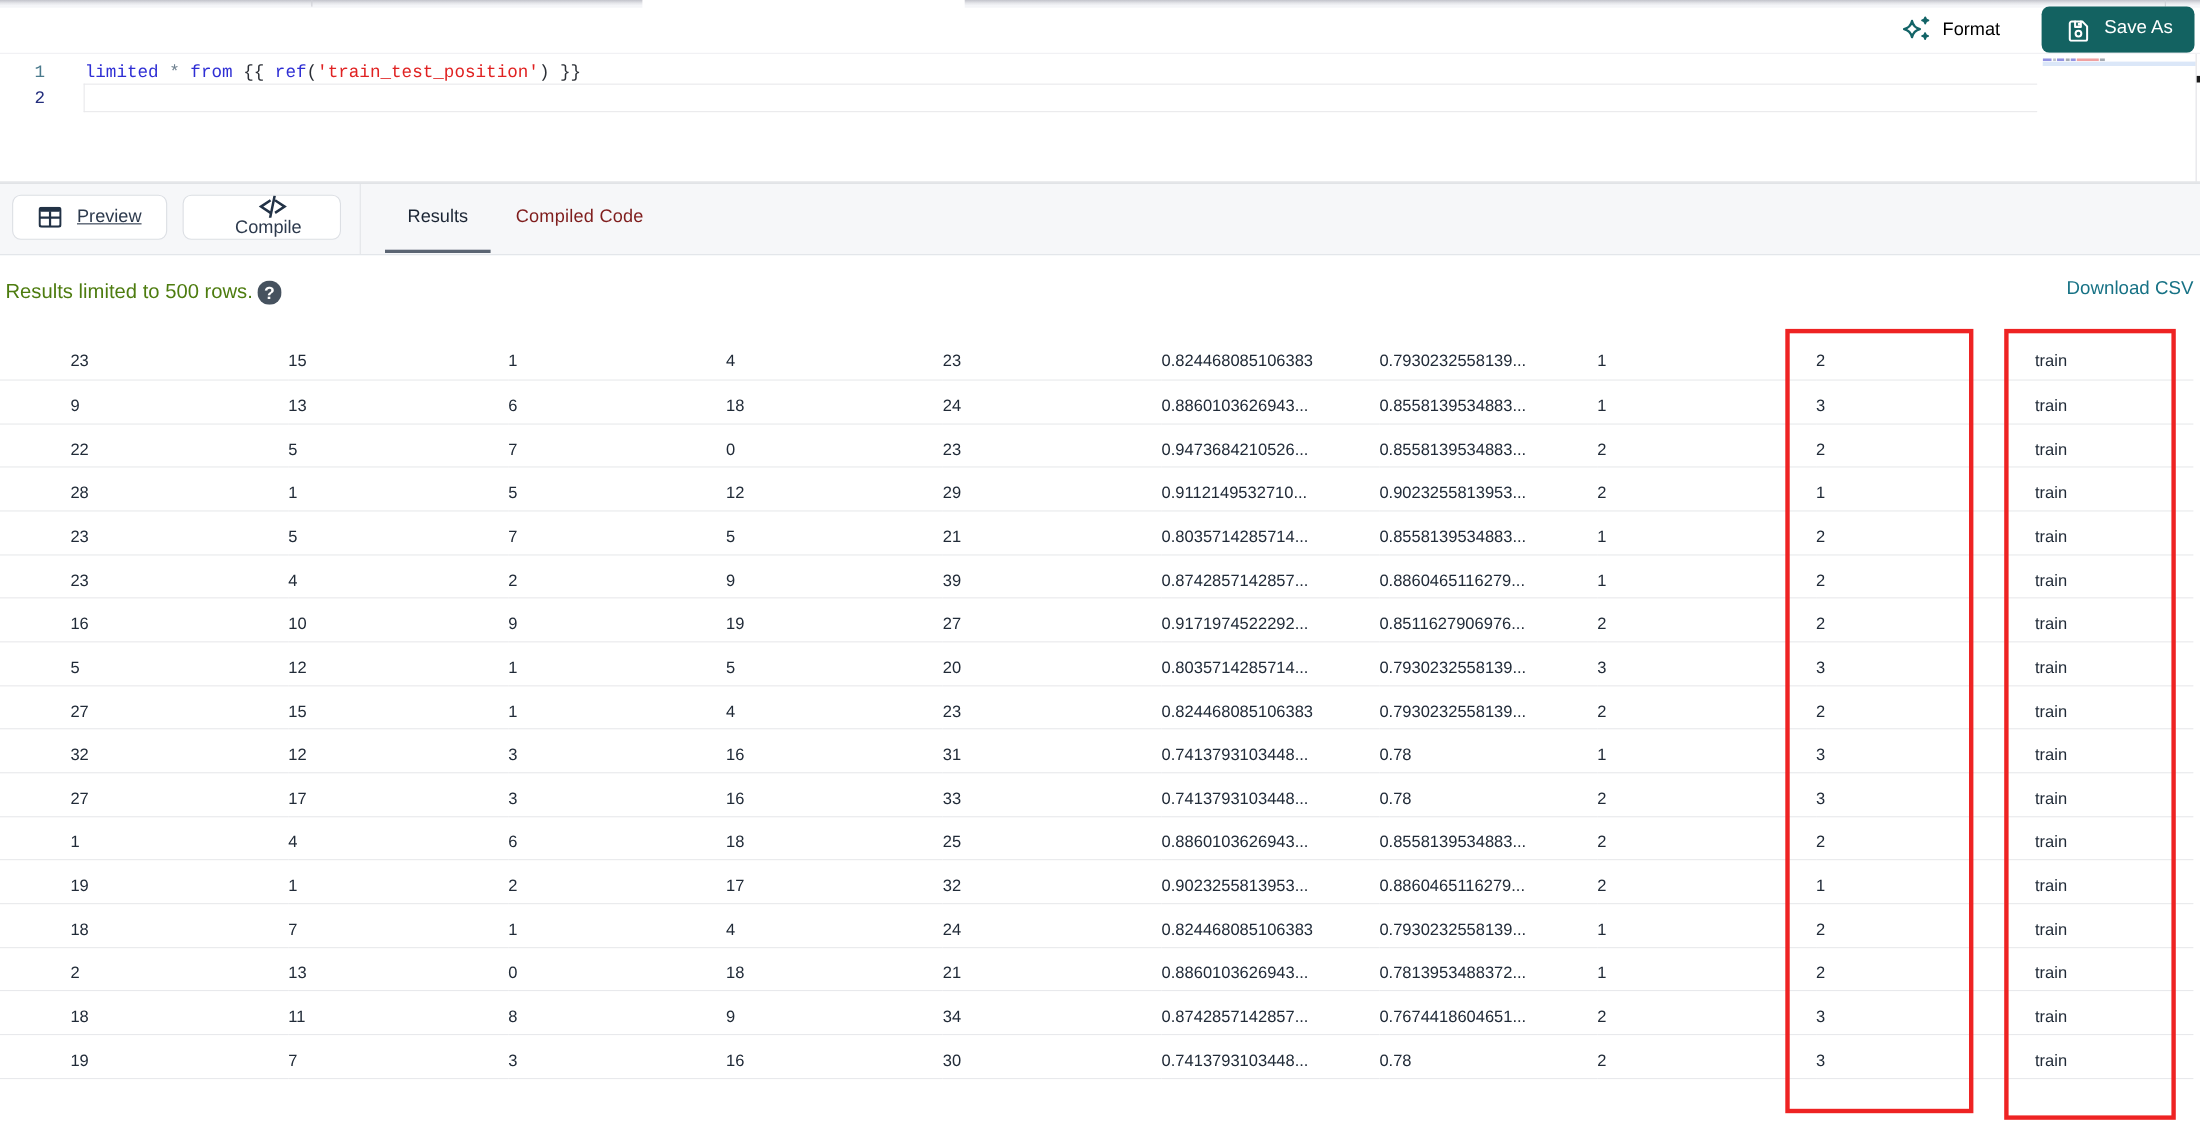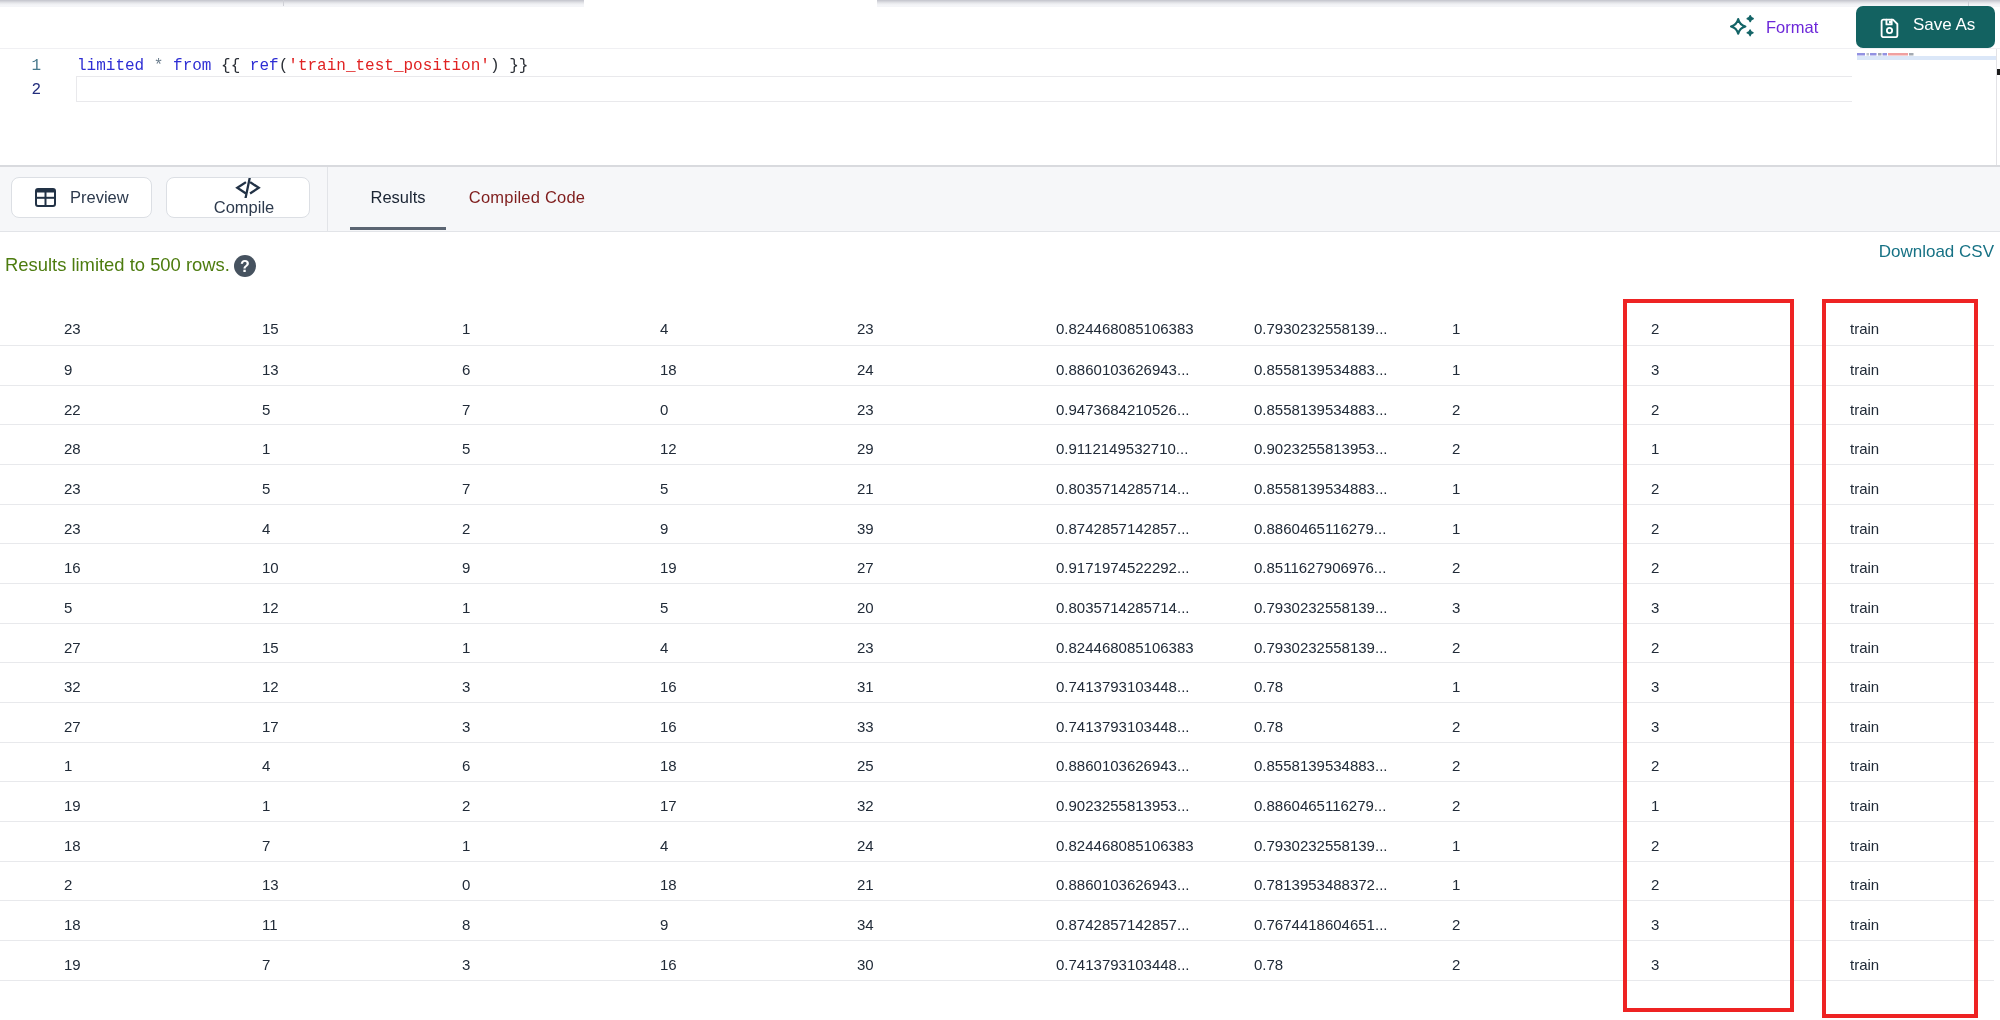--- a/index.html
+++ b/index.html
@@ -7,21 +7,21 @@
   #page { position:relative; width:2000px; height:1020px; overflow:hidden; background:#fff; }
   .abs { position:absolute; }
 
   
   #tabstrip { left:0; top:0; width:2000px; height:7px;
     background:linear-gradient(to bottom,#c2c3cb 0px,#e6e7eb 3px,#f4f5f8 5px); }
   #tabactive { left:584px; top:0; width:293px; height:8px; background:#fff; }
   .tabsep { top:0; width:1px; height:6px; background:#cfd0d6; }
 
   
-  #format { left:1727px; top:8px; width:100px; height:40px; color:#6d28d9; font-size:16.5px;text-decoration:underline; }
+  #format { left:1727px; top:8px; width:100px; height:40px; color:#000000; font-size:16.5px;text-decoration:underline; }
   #saveas { left:1856px; top:6px; width:139px; height:42px; background:#136261; border-radius:7px; color:#fff; }
 
   
   #edtopline { left:0; top:48px; width:2000px; height:1px; background:#f0f0f3; }
   .gut { width:30px; text-align:right; font-family:"Liberation Mono", monospace; font-size:16px; }
   #ln1 { left:11px; top:54.5px; height:23px; line-height:23px; color:#49798c; }
   #ln2 { left:11px; top:78.5px; height:23px; line-height:23px; color:#232e7d; }
   #codeline { left:77px; top:54.5px; height:23px; line-height:23px; font-family:"Liberation Mono", monospace; font-size:16px; color:#2b2f36; white-space:pre; }
   .kw { color:#2e2ed4; } .op { color:#6d7f8e; } .str { color:#e02222; }
   #activeline { left:76px; top:76px; width:1776px; height:26px; border:1px solid #e9e9ec; border-right:none; background:#fff; }
@@ -35,21 +35,21 @@
   #toolsep { left:327px; top:167px; width:1px; height:64px; background:#e2e4e8; }
   .btn { top:177px; height:41px; background:#fff; border:1px solid #dcdfe4; border-radius:8px; color:#2d3a4d; font-size:16.5px; display:flex; align-items:center; }
   #btn-preview { left:11px; width:141px; }
   #btn-compile { left:166px; width:144px;flex-direction:column; }
   #tab-results { left:350px; top:166px; width:96px; height:62px; color:#1a2433; font-size:16.5px; font-weight:500; display:flex; align-items:center; justify-content:center; }
   #results-underline { left:350px; top:227px; width:96px; height:2.5px; background:#5b6573; }
   #tab-compiled { left:456px; top:166px; letter-spacing:0.2px; width:142px; height:62px; color:#7f1d1d; font-size:16.5px; display:flex; align-items:center; justify-content:center; }
 
   
   #resinfo { left:5px; top:252px; height:26px; line-height:26px; color:#4d7c0f; font-size:18.4px; letter-spacing:0px; }
-  #dlcsv { left:1790px; top:240px; width:204px; height:24px; line-height:24px; color:#177285; font-size:17px; text-align:right; }
+  #dlcsv { left:1790px; top:250px; width:204px; height:24px; line-height:24px; color:#177285; font-size:17px; text-align:right; }
 
   
   #tbl { left:0; top:303px; width:1994px; border-collapse:collapse; table-layout:fixed; }
   #tbl th { height:36px; border-top:1px solid #e3e4e8; border-bottom:1px solid #e3e4e8;
     color:#5b6b7e; font-size:13.5px; font-weight:700; letter-spacing:0.9px; text-align:left; vertical-align:middle; padding:0; }
   #tbl td { height:39.66px; border-bottom:1px solid #e8e9ec; color:#212b38; font-size:15px; text-align:left; vertical-align:middle; padding:8px 0 0 0; }
   #tbl tr.r1 td { height:42.6px; }
   #tbl th:first-child, #tbl td:first-child { padding-left:64px; }
 
   
@@ -106,21 +106,21 @@
 
   <div class="abs" id="toolbar"></div>
   <div class="abs" id="toolsep"></div>
   <div class="abs btn" id="btn-preview">
     <svg style="margin-left:23px;" width="21" height="19" viewBox="0 0 21 19" fill="none" stroke="#223246" stroke-width="2">
       <rect x="1" y="1" width="19" height="17" rx="2"></rect>
       <line x1="1" y1="9.8" x2="20" y2="9.8"></line>
       <line x1="10.5" y1="4" x2="10.5" y2="18"></line>
       <rect x="1" y="1" width="19" height="3.4" rx="1.5" fill="#223246" stroke="none"></rect>
     </svg>
-    <span style="margin-left:14px;">Preview</span>
+    <span style="margin-left:14px;text-decoration:underline;">Preview</span>
   </div>
   <div class="abs btn" id="btn-compile">
     <svg style="margin-left:20px;" width="26" height="22" viewBox="0 0 26 22" fill="none" stroke="#223246" stroke-width="2.5" stroke-linecap="square">
       <path d="M9.3 5.2 L0.8 10.8 L9.3 16.4" transform="translate(0.4,0)"></path>
       <path d="M16.7 5.2 L25.2 10.8 L16.7 16.4" transform="translate(-0.4,0)"></path>
       <line x1="14.7" y1="0.8" x2="10.5" y2="21.2" stroke-width="2.5"></line>
     </svg>
     <span style="margin-left:12px;">Compile</span>
   </div>
   <div class="abs" id="tab-results">Results</div>

